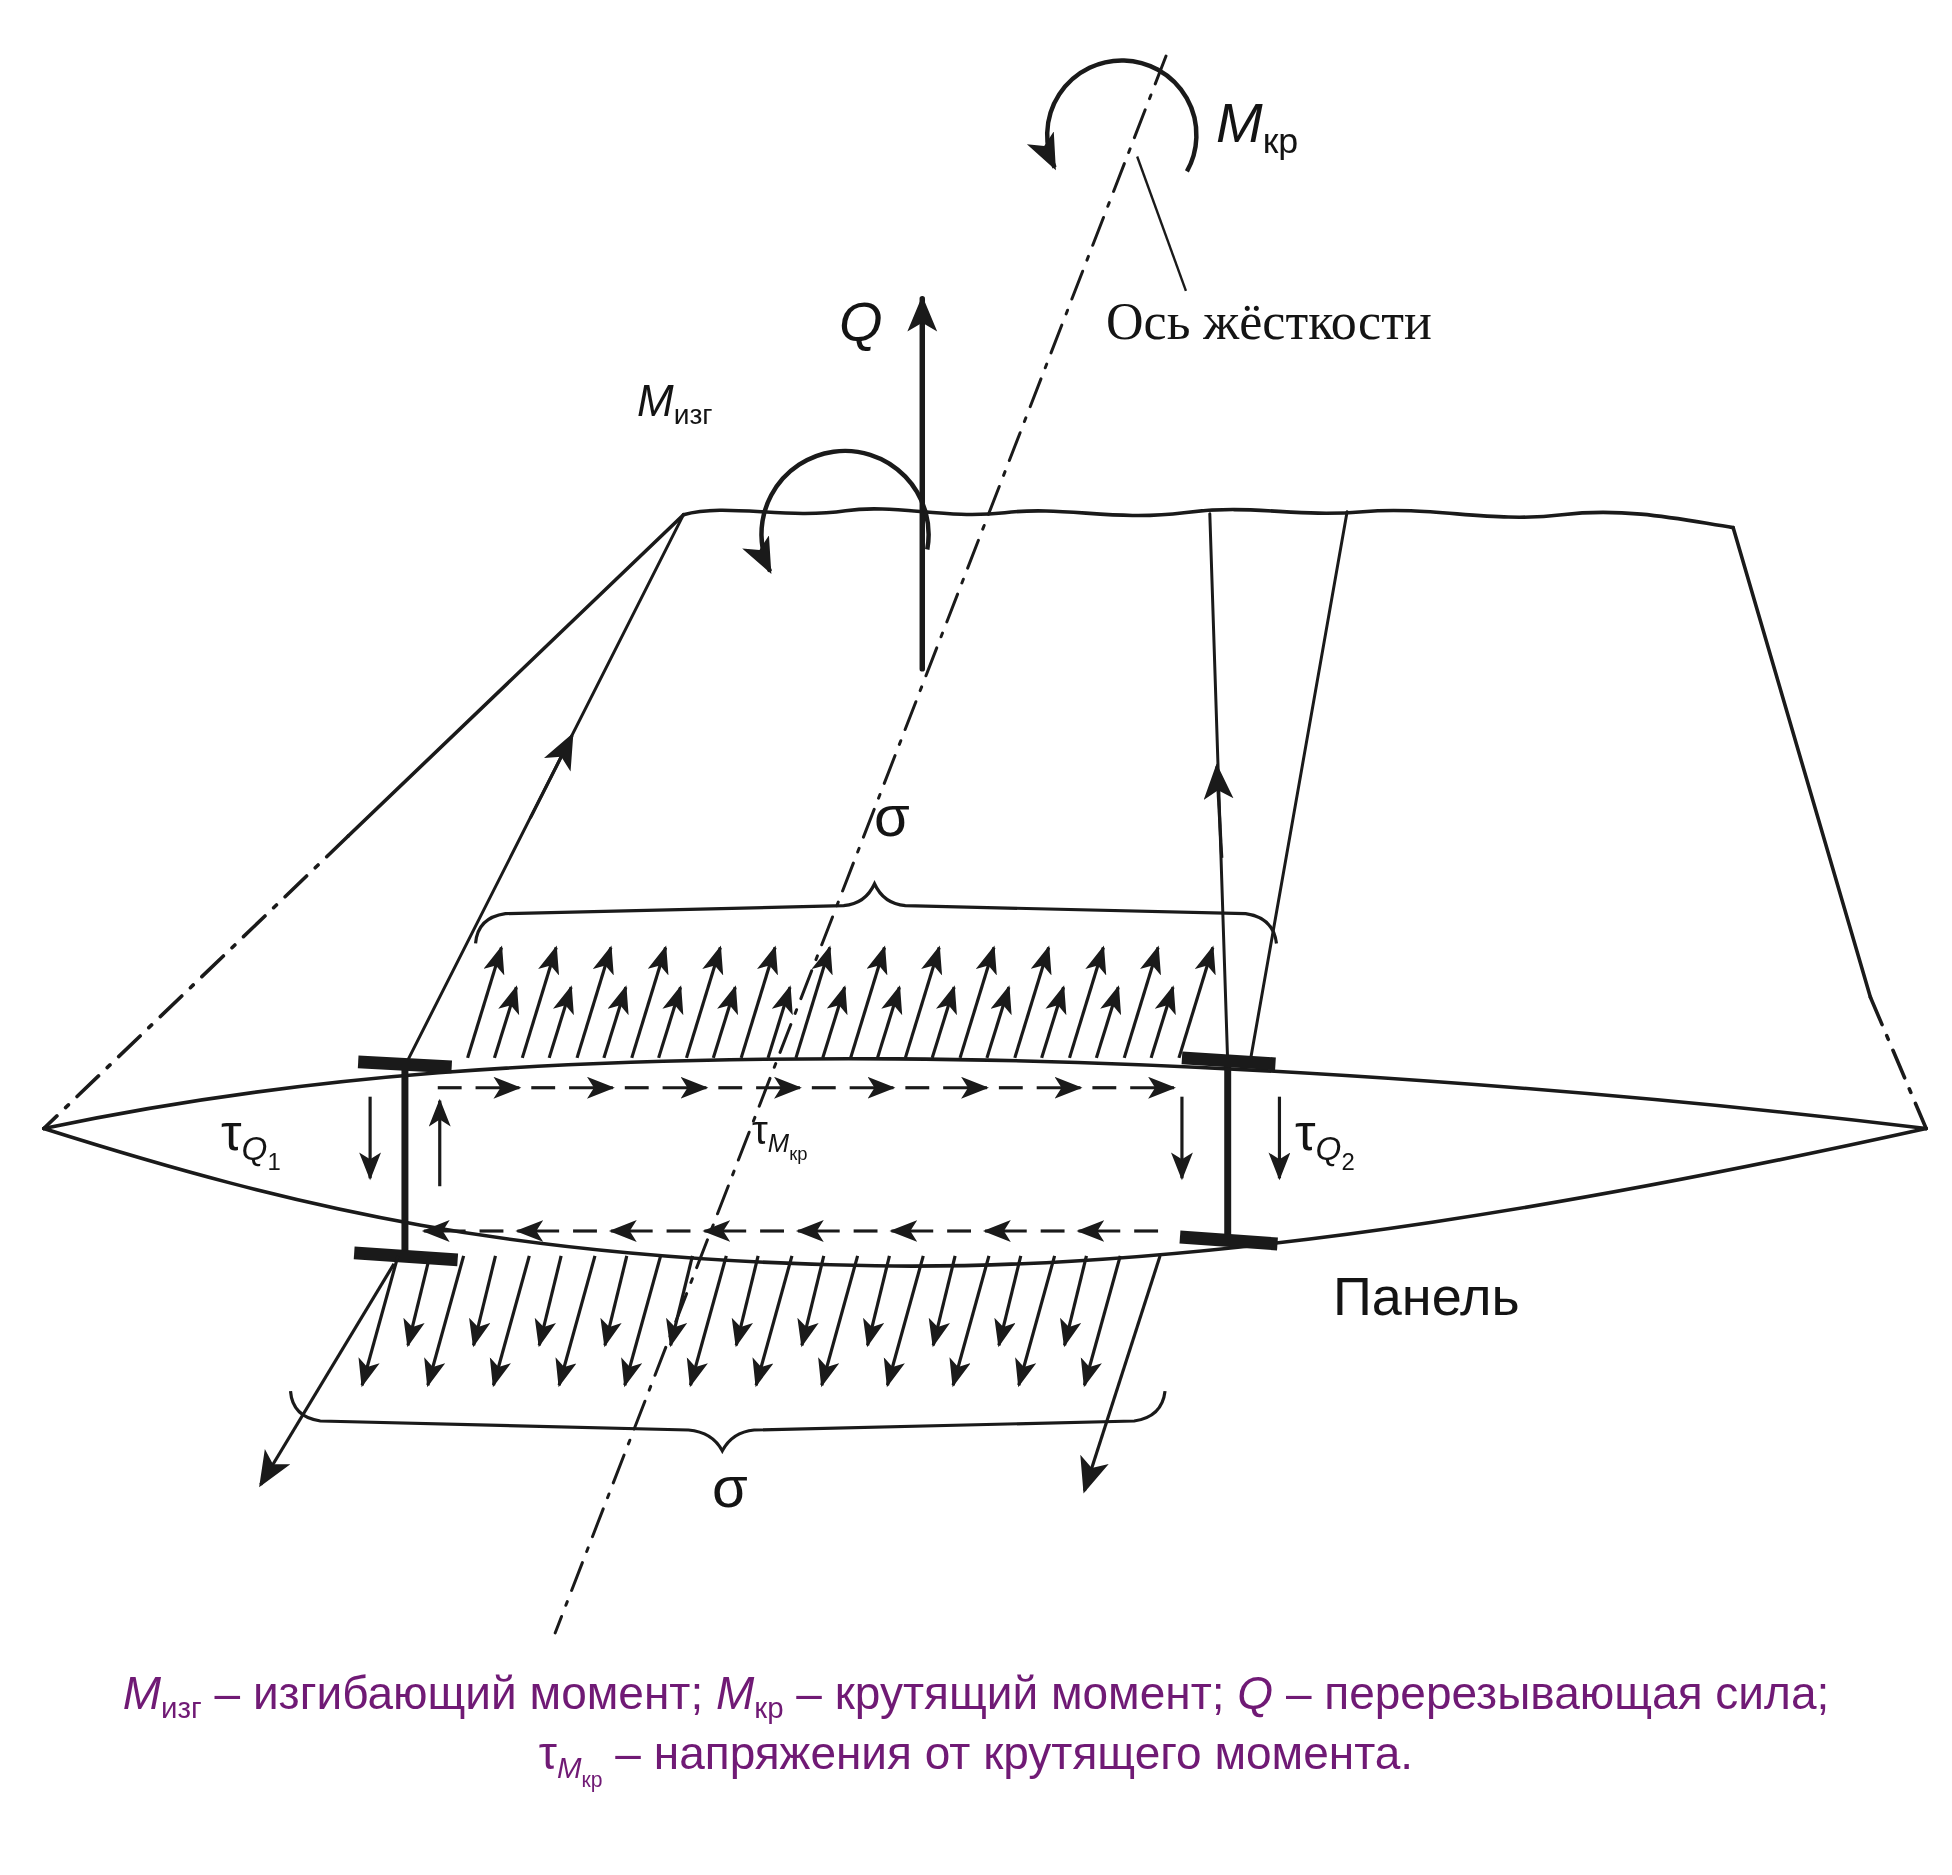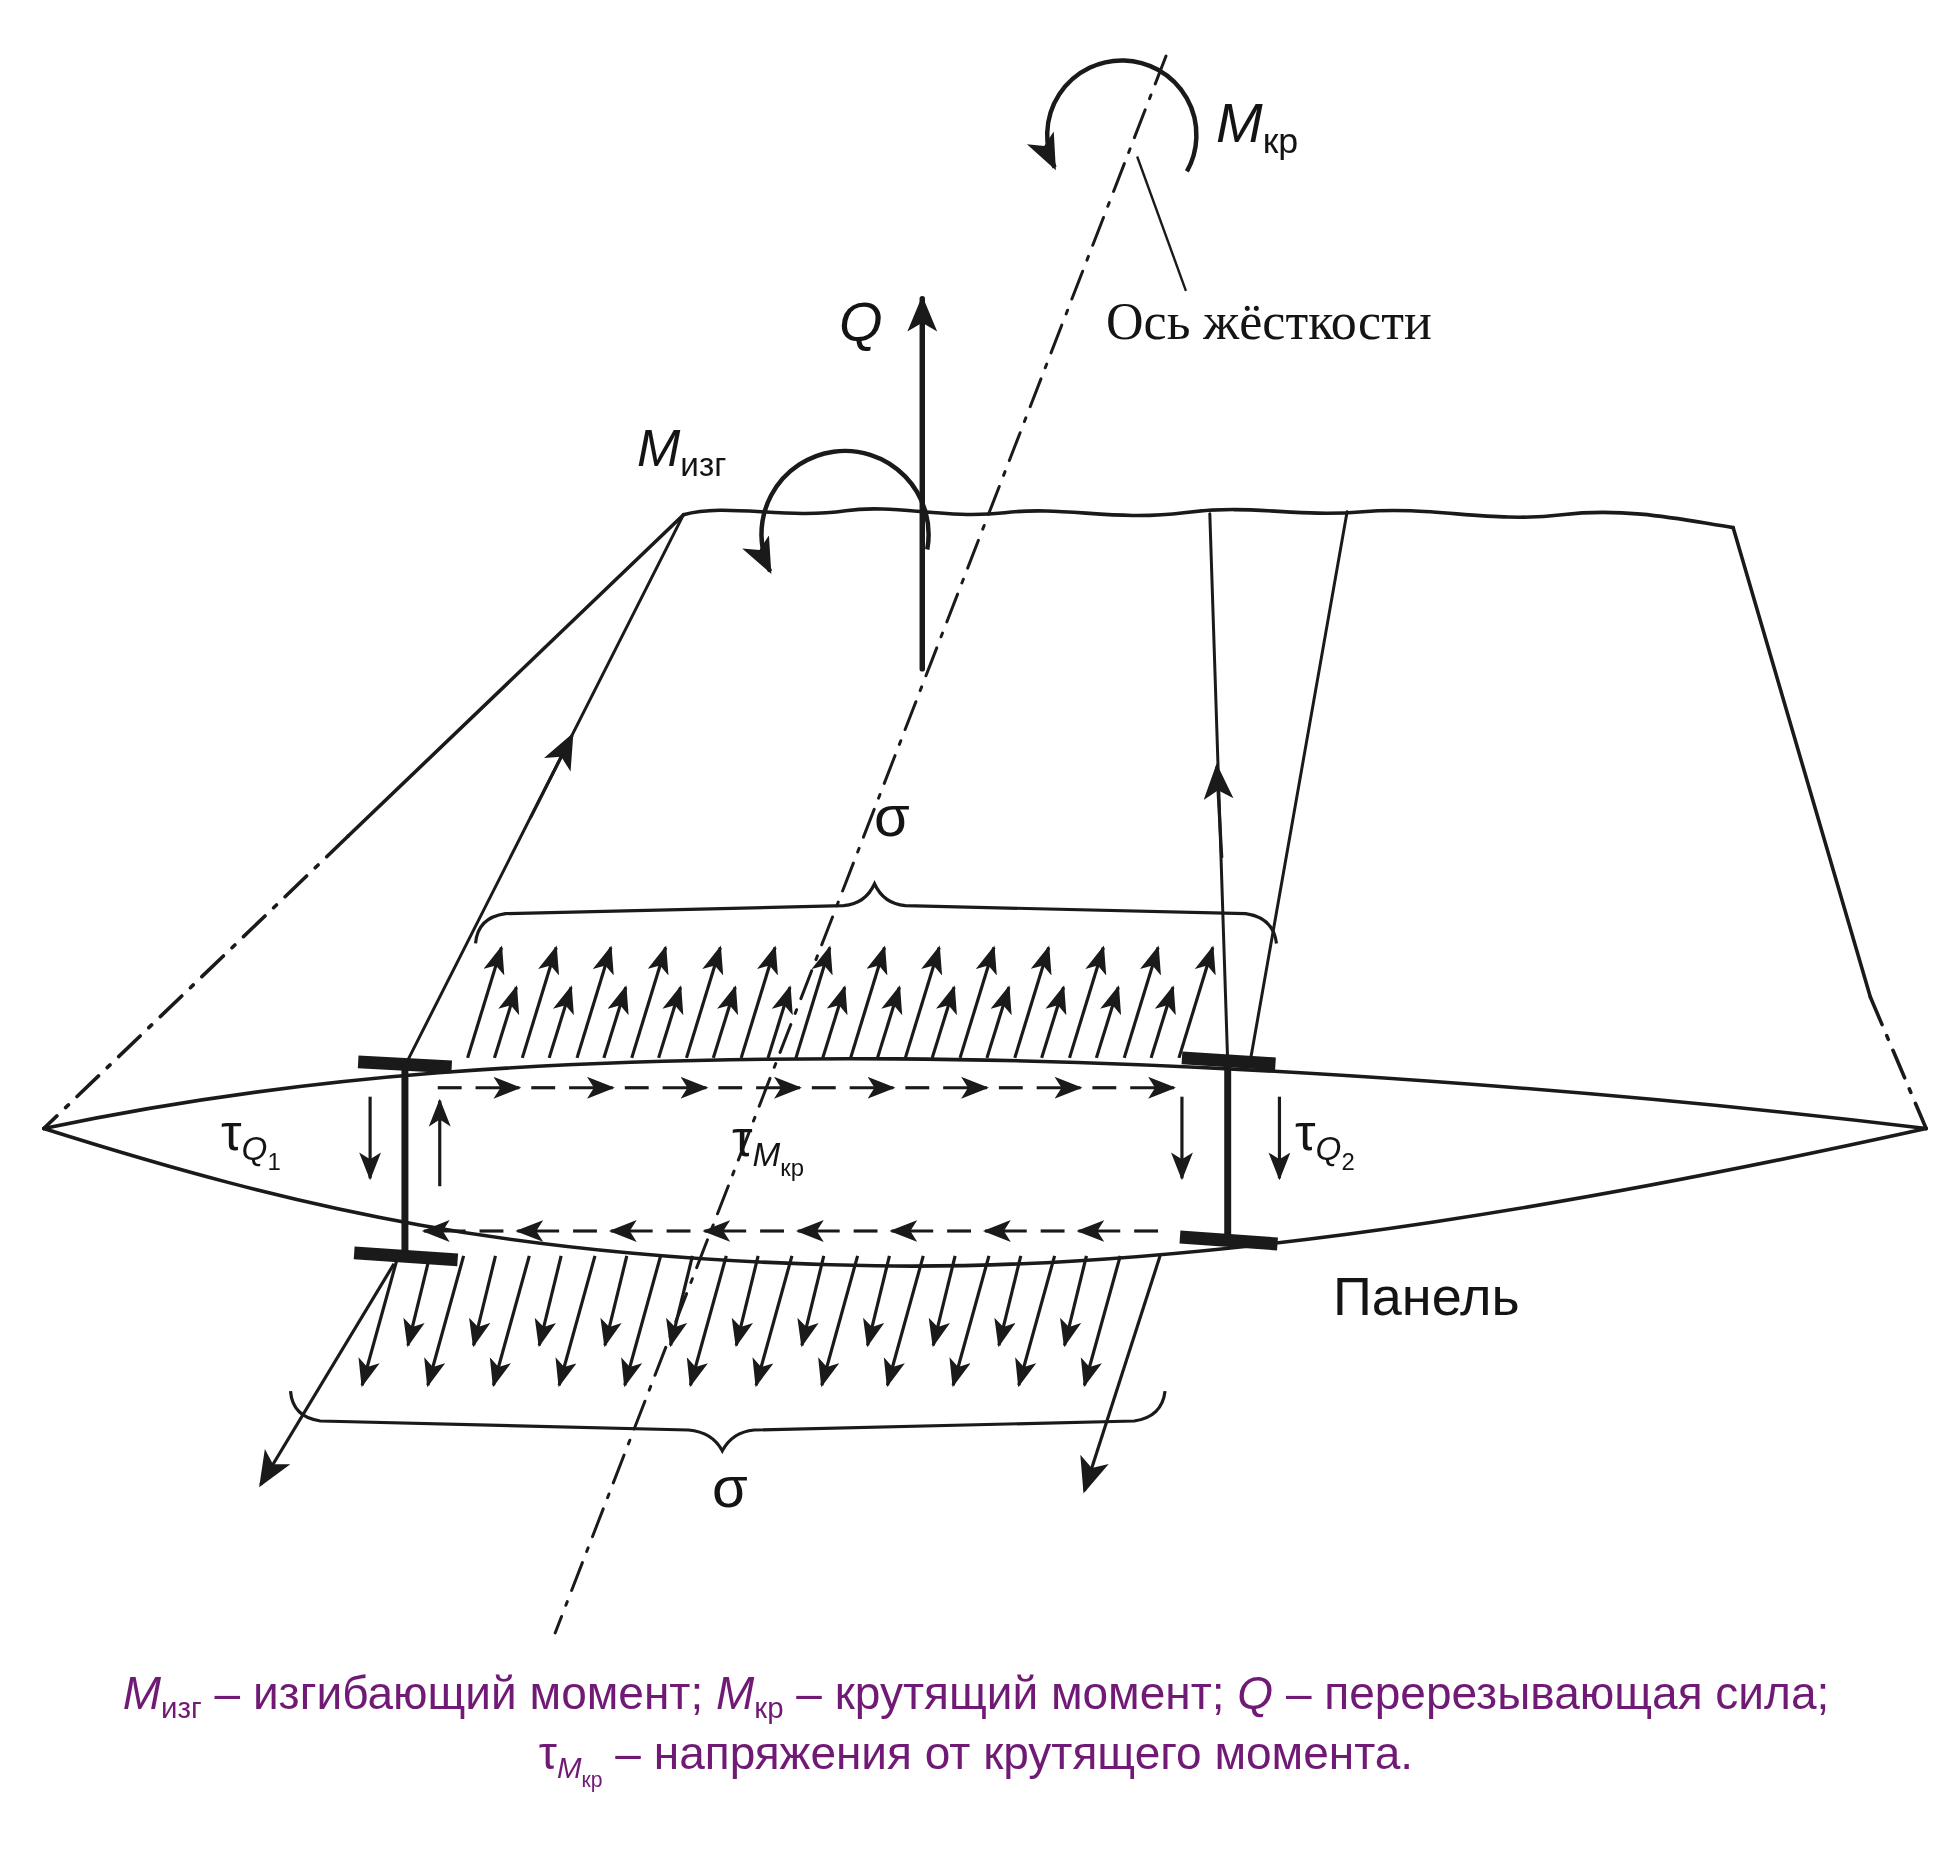--- a/index.html
+++ b/index.html
@@ -179,24 +179,24 @@
 
     <g>
       <line class="fa" x1="396" y1="1270" x2="262" y2="1492" marker-end="url(#ahb)"></line>
       <line class="fa" x1="1166" y1="1262" x2="1090" y2="1498" marker-end="url(#ahb)"></line>
     </g>
   </svg>
 
   <div class="lbl" style="left:1216px;top:90px;font-size:56px;"><span class="it">M</span><span class="s1">кр</span></div>
   <div class="lbl" style="left:1106px;top:292px;font-size:52px;font-family:Liberation Serif, serif;">Ось жёсткости</div>
   <div class="lbl it" style="left:839px;top:289px;font-size:56px;">Q</div>
-  <div class="lbl" style="left:637px;top:418px;font-size:52px;"><span class="it">M</span><span class="s1">изг</span></div>
+  <div class="lbl" style="left:637px;top:376px;font-size:44px;"><span class="it">M</span><span class="s1">изг</span></div>
   <div class="lbl" style="left:874px;top:782px;font-size:58px;">σ</div>
   <div class="lbl" style="left:221px;top:1102px;font-size:52px;"><span>τ</span><span class="it s1">Q</span><span class="s2">1</span></div>
-  <div class="lbl" style="left:732px;top:1108px;font-size:52px;"><span>τ</span><span class="it s1">M</span><span class="s2">кр</span></div>
+  <div class="lbl" style="left:752px;top:1108px;font-size:40px;"><span>τ</span><span class="it s1">M</span><span class="s2">кр</span></div>
   <div class="lbl" style="left:1295px;top:1102px;font-size:52px;"><span>τ</span><span class="it s1">Q</span><span class="s2">2</span></div>
   <div class="lbl" style="left:712px;top:1453px;font-size:58px;">σ</div>
   <div class="lbl" style="left:1333px;top:1265px;font-size:54px;">Панель</div>
 
   <div class="caption">
     <div><span class="it">M</span><span class="s1">изг</span><span> – изгибающий момент; </span><span class="it">M</span><span class="s1">кр</span><span> – крутящий момент; </span><span class="it">Q</span><span> – перерезывающая сила;</span></div>
     <div><span>τ</span><span class="it s1">M</span><span class="s2">кр</span><span> – напряжения от крутящего момента.</span></div>
   </div>
 </div>
 

